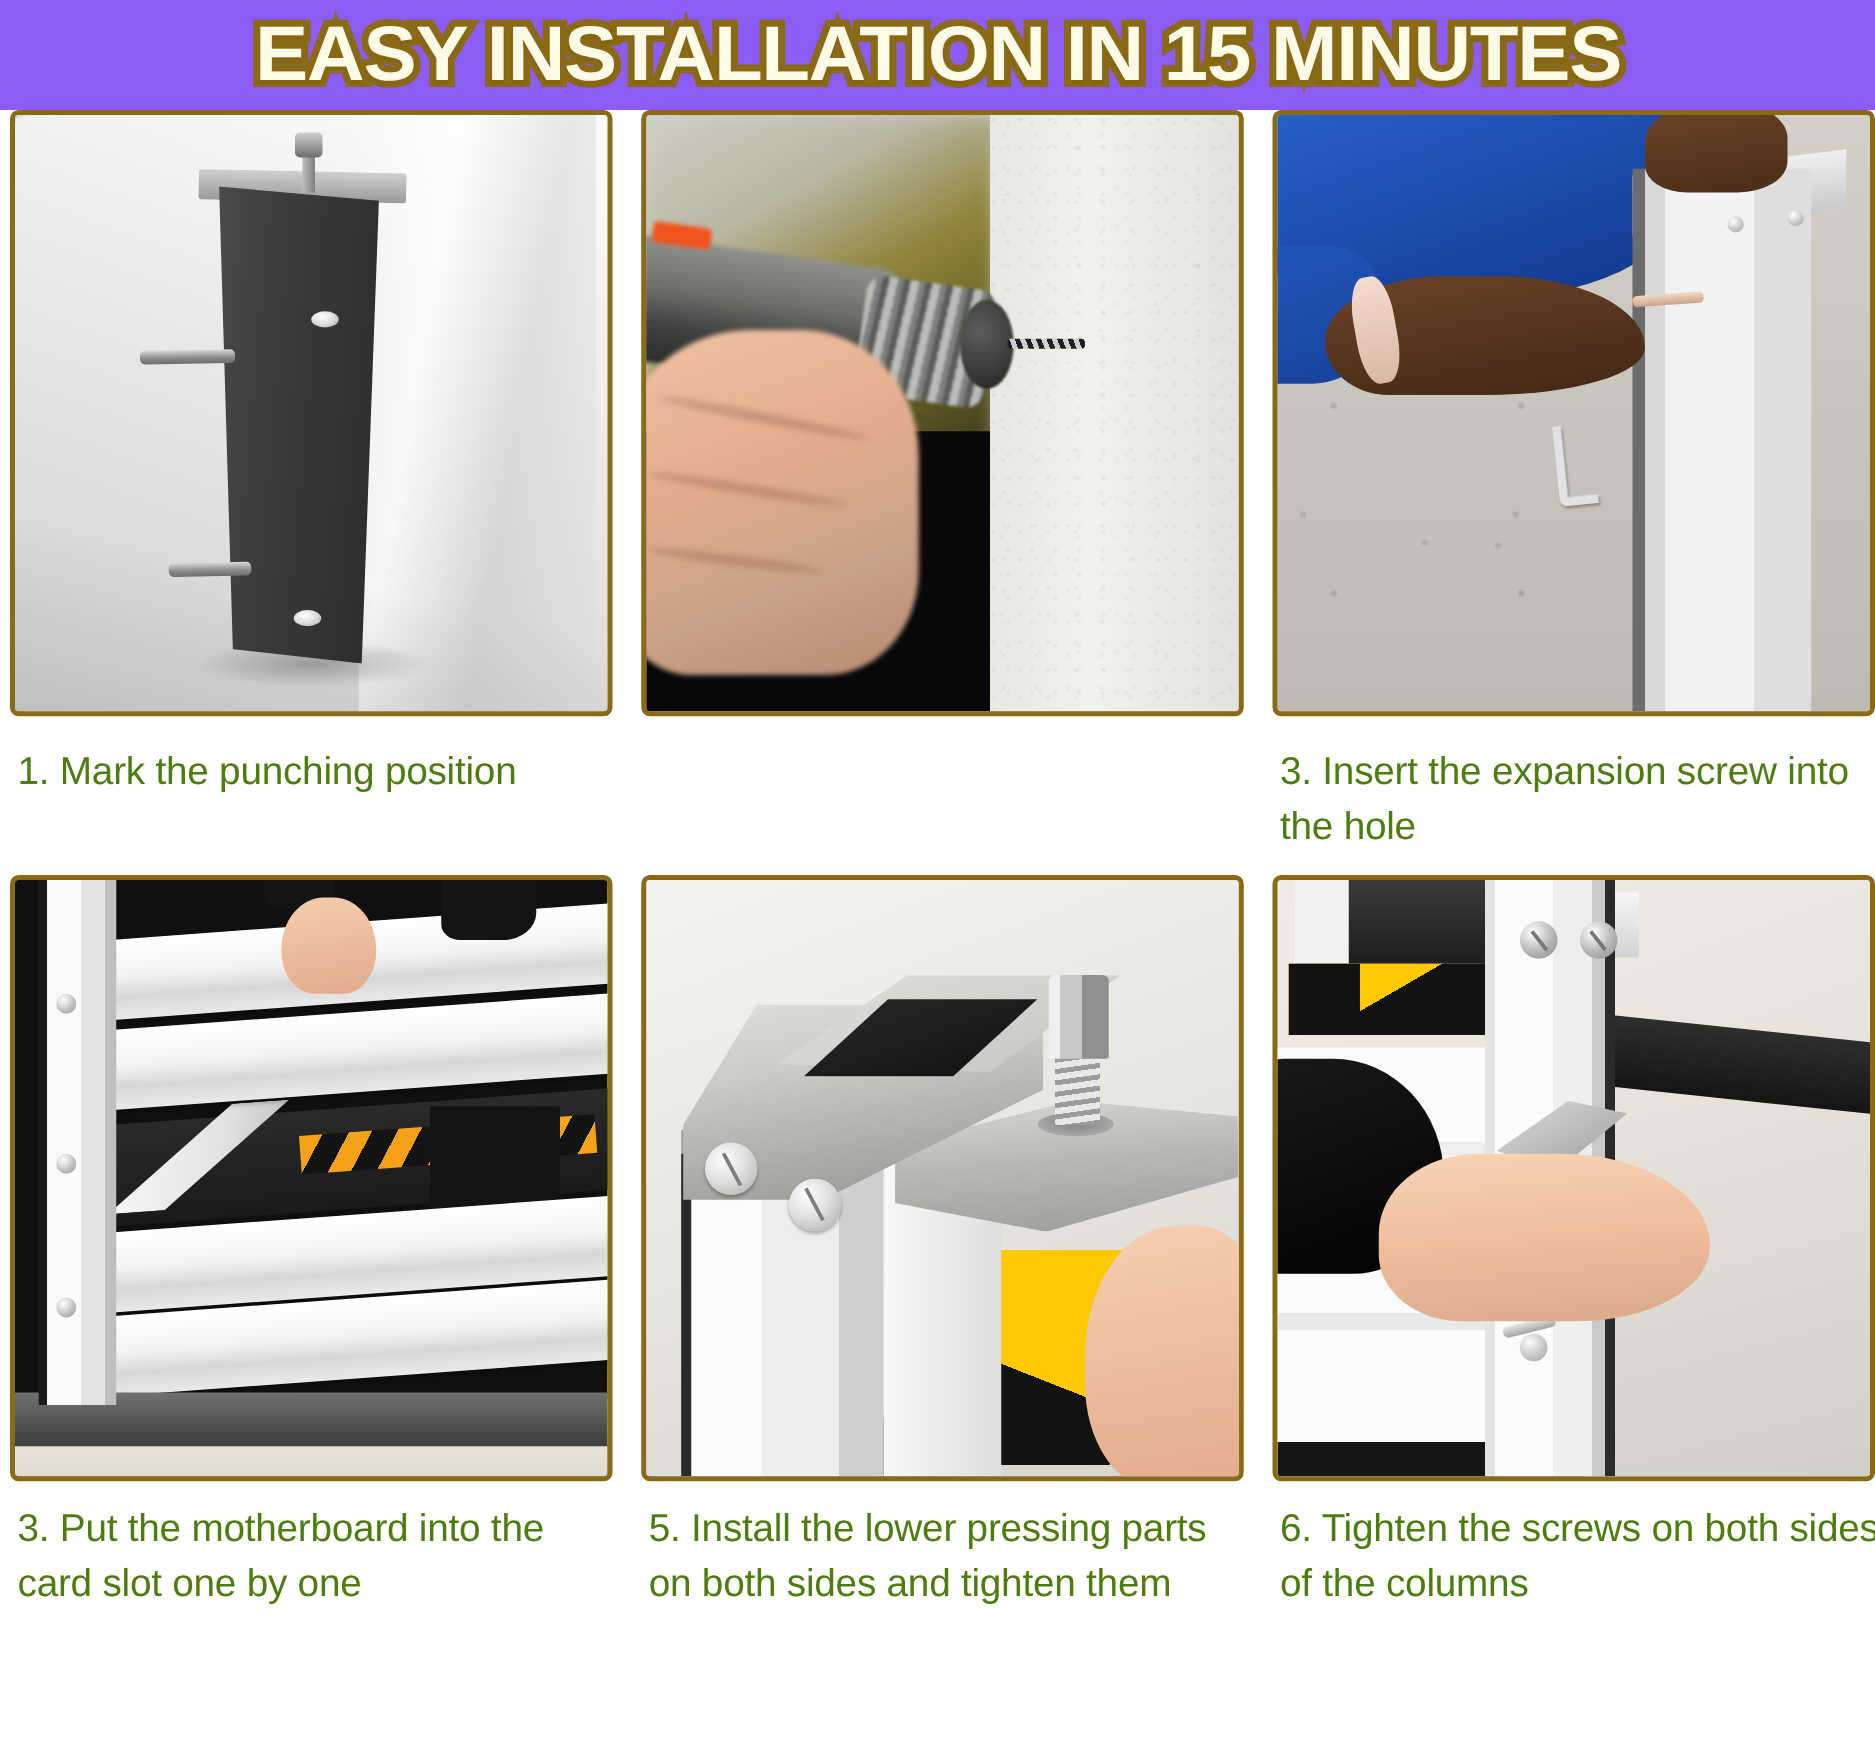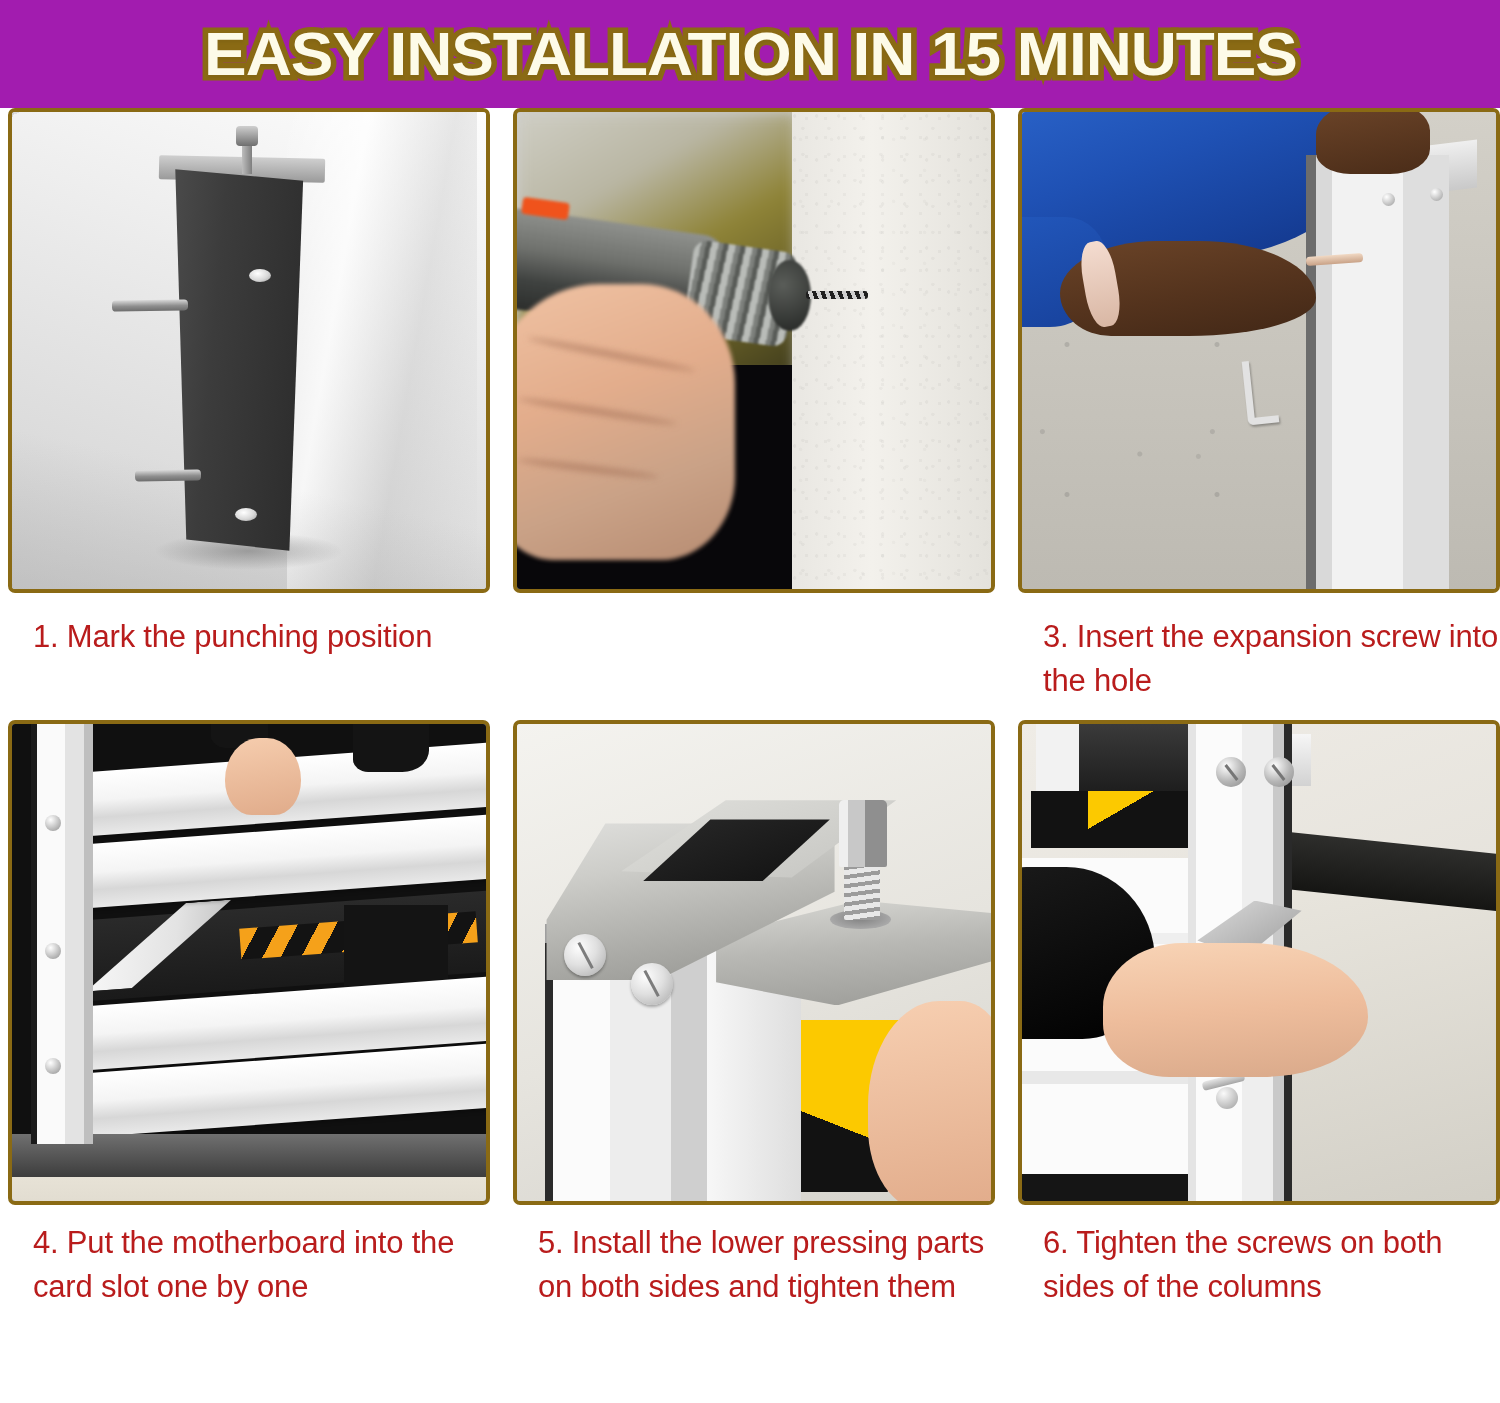--- a/index.html
+++ b/index.html
@@ -10,25 +10,25 @@
   body {
     width: 1500px;
     height: 1403px;
     font-family: "Liberation Sans", sans-serif;
     overflow: hidden;
     position: relative;
   }
 
   
   .title-bar {
-    height: 108px;
+    height: 88px;
     display: flex;
     align-items: center;
     justify-content: center;
-    background: #a21caf;
+    background: #8b5cf6;
   }
   .title-text {
     font-family: "Liberation Sans", sans-serif;
     font-weight: 700;
     font-size: 62px;
     letter-spacing: -1px;
     transform: scaleX(1.03);
     color: #fdfbe8;
     -webkit-text-stroke: 11px #8a6a14;
     paint-order: stroke fill;
@@ -56,24 +56,23 @@
     border-radius: 7px;
     overflow: hidden;
     background: #cfcfcf;
     box-sizing: border-box;
   }
   .photo .scene { position: absolute; inset: 0; overflow: hidden; }
 
   .caption {
     font-size: 31px;
     line-height: 1.42;
-    color: #b91c1c;
+    color: #4d7c0f;
     padding: 22px 4px 0 6px;
     letter-spacing: -0.2px;
-    margin-left: 19px;
   }
   .row2 .caption { padding-top: 16px; }
 
   
   .p1-bg {
     position: absolute; inset: 0;
     background:
       linear-gradient(108deg, rgba(195,195,195,0.55) 0 2px, transparent 2px 60px),
       linear-gradient(72deg, rgba(190,190,190,0.45) 0 2px, transparent 2px 90px),
       linear-gradient(160deg, rgba(200,200,200,0.5) 0 3px, transparent 3px 120px),
@@ -494,21 +493,21 @@
         <div class="p4-groove"></div>
         <div class="p4-col"></div>
         <div class="p4-colscrew c1"></div>
         <div class="p4-colscrew c2"></div>
         <div class="p4-colscrew c3"></div>
         <div class="p4-sleeve"></div>
         <div class="p4-hand"></div>
         <div class="p4-sleeve2"></div>
       </div>
     </div>
-    <div class="caption">4. Put the motherboard into the card slot one by one</div>
+    <div class="caption">3. Put the motherboard into the card slot one by one</div>
   </div>
 
   <div class="cell">
     <div class="photo">
       <div class="scene">
         <div class="p5-bg"></div>
         <div class="p5-hazblack"></div>
         <div class="p5-hazard"></div>
         <div class="p5-finger"></div>
         <div class="p5-colwhite"></div>

